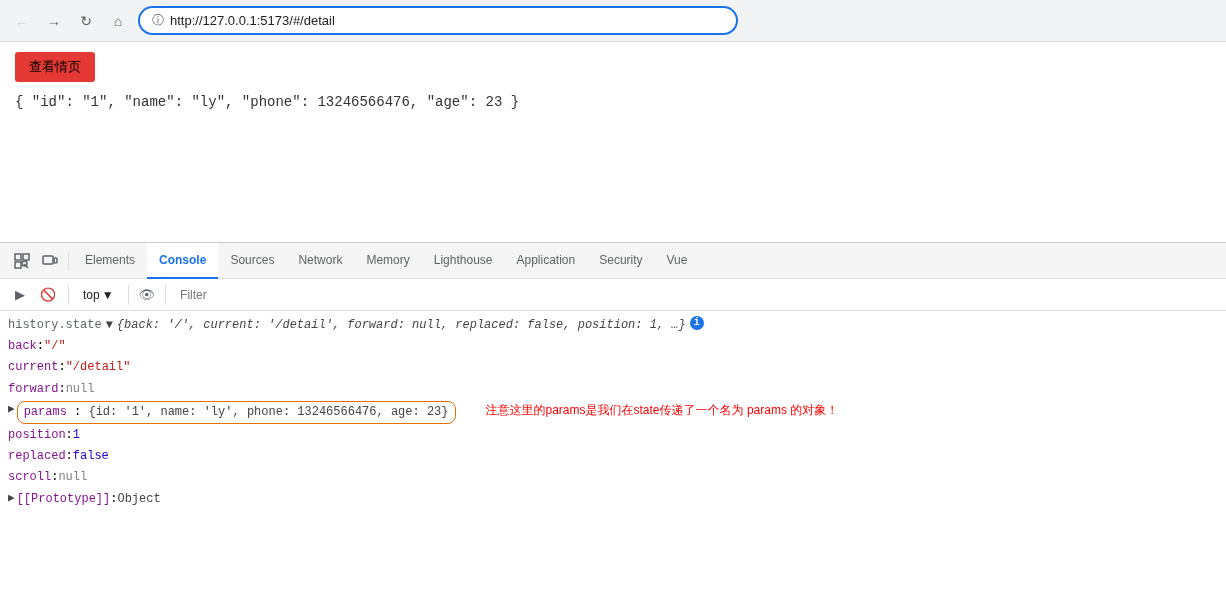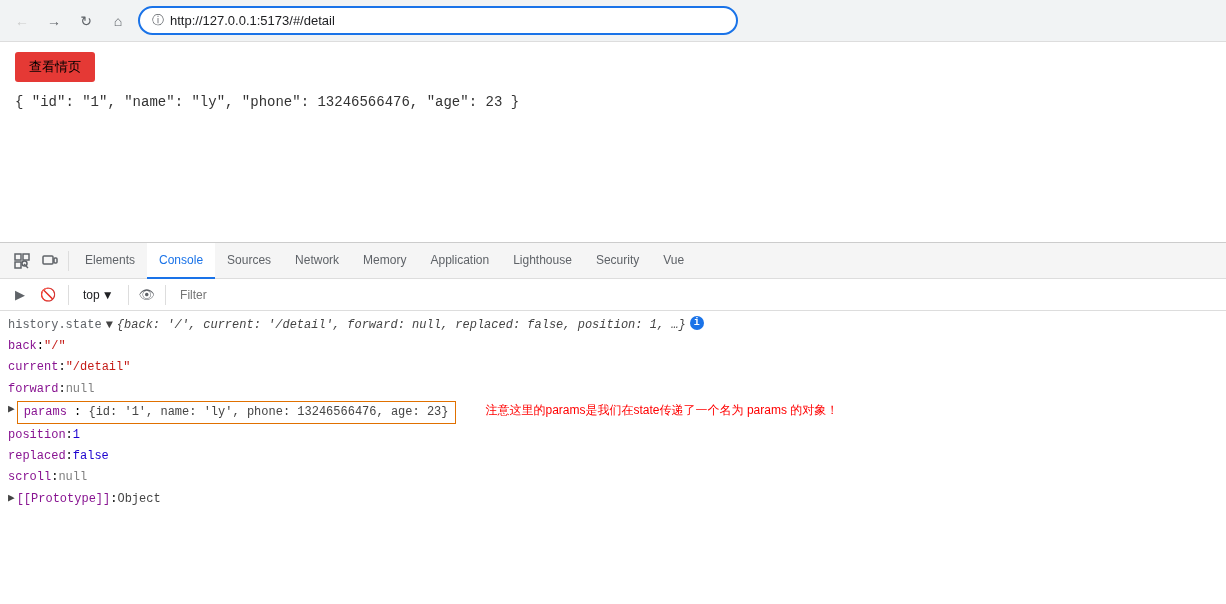--- a/index.html
+++ b/index.html
@@ -97,20 +97,21 @@
       cursor: pointer;
       font-size: 12px;
       color: #5f6368;
       border-bottom: 2px solid transparent;
       white-space: nowrap;
     }
     .devtab.active {
       color: #1a73e8;
       border-bottom: 2px solid #1a73e8;
       background: #fff;
+      font-weight: bold;
     }
 
     
     .console-toolbar {
       display: flex;
       align-items: center;
       padding: 2px 8px;
       border-bottom: 1px solid #ddd;
       background: #fff;
       gap: 4px;
@@ -178,21 +179,21 @@
       color: white;
       border-radius: 50%;
       font-size: 10px;
       font-weight: bold;
       margin-left: 4px;
       vertical-align: middle;
     }
     .params-box {
       border: 1px solid #e07000;
       padding: 1px 6px;
-      border-radius: 0;
+      border-radius: 8px;
       font-family: Liberation Mono, monospace;
     }
     .eye-icon {
       background: transparent;
       border: none;
       cursor: pointer;
       font-size: 13px;
       color: #5f6368;
       padding: 0 2px;
     }
@@ -233,22 +234,22 @@
         <rect x="1" y="3" width="10" height="8" rx="1" stroke="#5f6368" stroke-width="1.5" fill="none"></rect>
         <rect x="12" y="5" width="3" height="5" rx="1" stroke="#5f6368" stroke-width="1.5" fill="none"></rect>
       </svg>
     </button>
     <div class="tab-divider"></div>
     <button class="devtab">Elements</button>
     <button class="devtab active">Console</button>
     <button class="devtab">Sources</button>
     <button class="devtab">Network</button>
     <button class="devtab">Memory</button>
+    <button class="devtab">Lighthouse</button>
     <button class="devtab">Application</button>
-    <button class="devtab">Lighthouse</button>
     <button class="devtab">Security</button>
     <button class="devtab">Vue</button>
   </div>
 
   <div class="console-toolbar">
     <button class="console-btn" title="Execute">▶</button>
     <button class="console-btn" title="Clear">🚫</button>
     <div class="tab-divider"></div>
     <button class="top-selector">
       <span>top</span>

